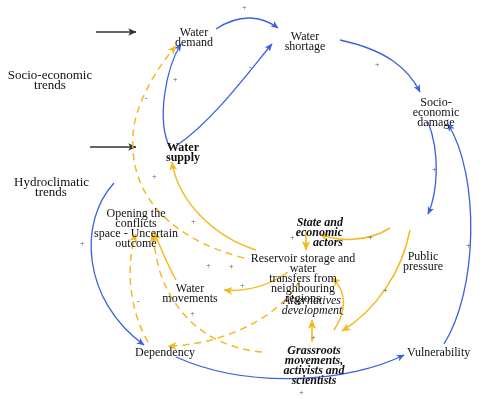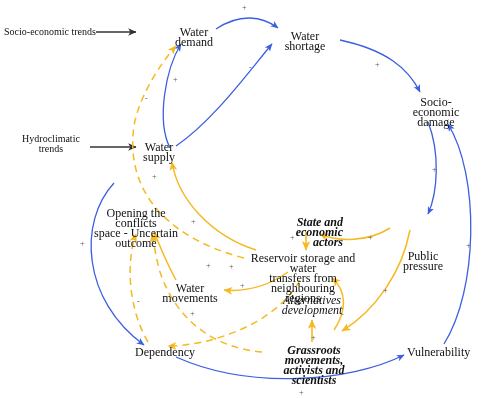--- a/index.html
+++ b/index.html
@@ -5,22 +5,22 @@
   html,body{margin:0;padding:0;background:#ffffff;}
   body{width:500px;height:398px;overflow:hidden;
        font-family:"Liberation Serif","DejaVu Serif",serif;color:#1a1a1a;}
   #diagram{position:relative;width:500px;height:398px;}
   svg#arcs{position:absolute;left:0;top:0;width:500px;height:398px;}
   .node{position:absolute;text-align:center;font-size:12px;line-height:10px;
         color:#111111;white-space:pre-line;}
   .node.actor{font-weight:bold;font-style:italic;}
   .sign{position:absolute;font-size:8px;line-height:8px;color:#555555;
         font-family:"Liberation Serif",serif;}
-  .ext{position:absolute;text-align:center;font-size:10px;line-height:10px;
-       color:#111111;white-space:pre-line;}
+  .ext{position:absolute;text-align:center;font-size:13px;line-height:10px;
+       color:#111111;white-space:pre-line;margin-top:43px;}
 </style>
 </head>
 <body>
 
 <div id="diagram">
 
   <svg id="arcs" viewBox="0 0 500 398">
     <defs>
       <marker id="ahBlue" markerWidth="7" markerHeight="7" refX="5.6" refY="2.6" orient="auto" markerUnits="strokeWidth">
         <path d="M0,0 L6,2.6 L0,5.2 L1.6,2.6 Z" fill="#3a5fe0"></path>
@@ -82,21 +82,21 @@
       <div class="ext" style="left: 14px; top: 134px; width: 74px;">Hydroclimatic
 trends</div>
     </div>
   <div id="node-layer">
       <div class="node" style="left: 161px; top: 27px; width: 66px;">Water demand</div>
       <div class="node" style="left: 271px; top: 31px; width: 68px;">Water shortage</div>
       <div class="node" style="left: 401px; top: 97px; width: 70px;">Socio-economic
 damage</div>
       <div class="node" style="left: 389px; top: 218px; width: 68px; margin-top: 33px;">Public pressure</div>
       <div class="node" style="left: 407px; top: 347px; width: 58px; text-align: center;">Vulnerability</div>
-      <div class="node" style="left: 128px; top: 142px; width: 62px;">Water supply</div>
+      <div class="node" style="left: 152px; top: 142px; width: 62px; font-weight: bold;">Water supply</div>
       <div class="node" style="left: 88px; top: 208px; width: 96px;">Opening the conflicts
 space - Uncertain
 outcome</div>
       <div class="node" style="left: 157px; top: 283px; width: 66px;">Water movements</div>
       <div class="node" style="left: 135px; top: 347px; width: 58px;">Dependency</div>
       <div class="node actor" style="left: 269px; top: 217px; width: 74px; text-align: right;">State and
 economic actors</div>
       <div class="node" style="left: 238px; top: 253px; width: 130px;">Reservoir storage and water
 transfers from neighbouring
 regions</div>

